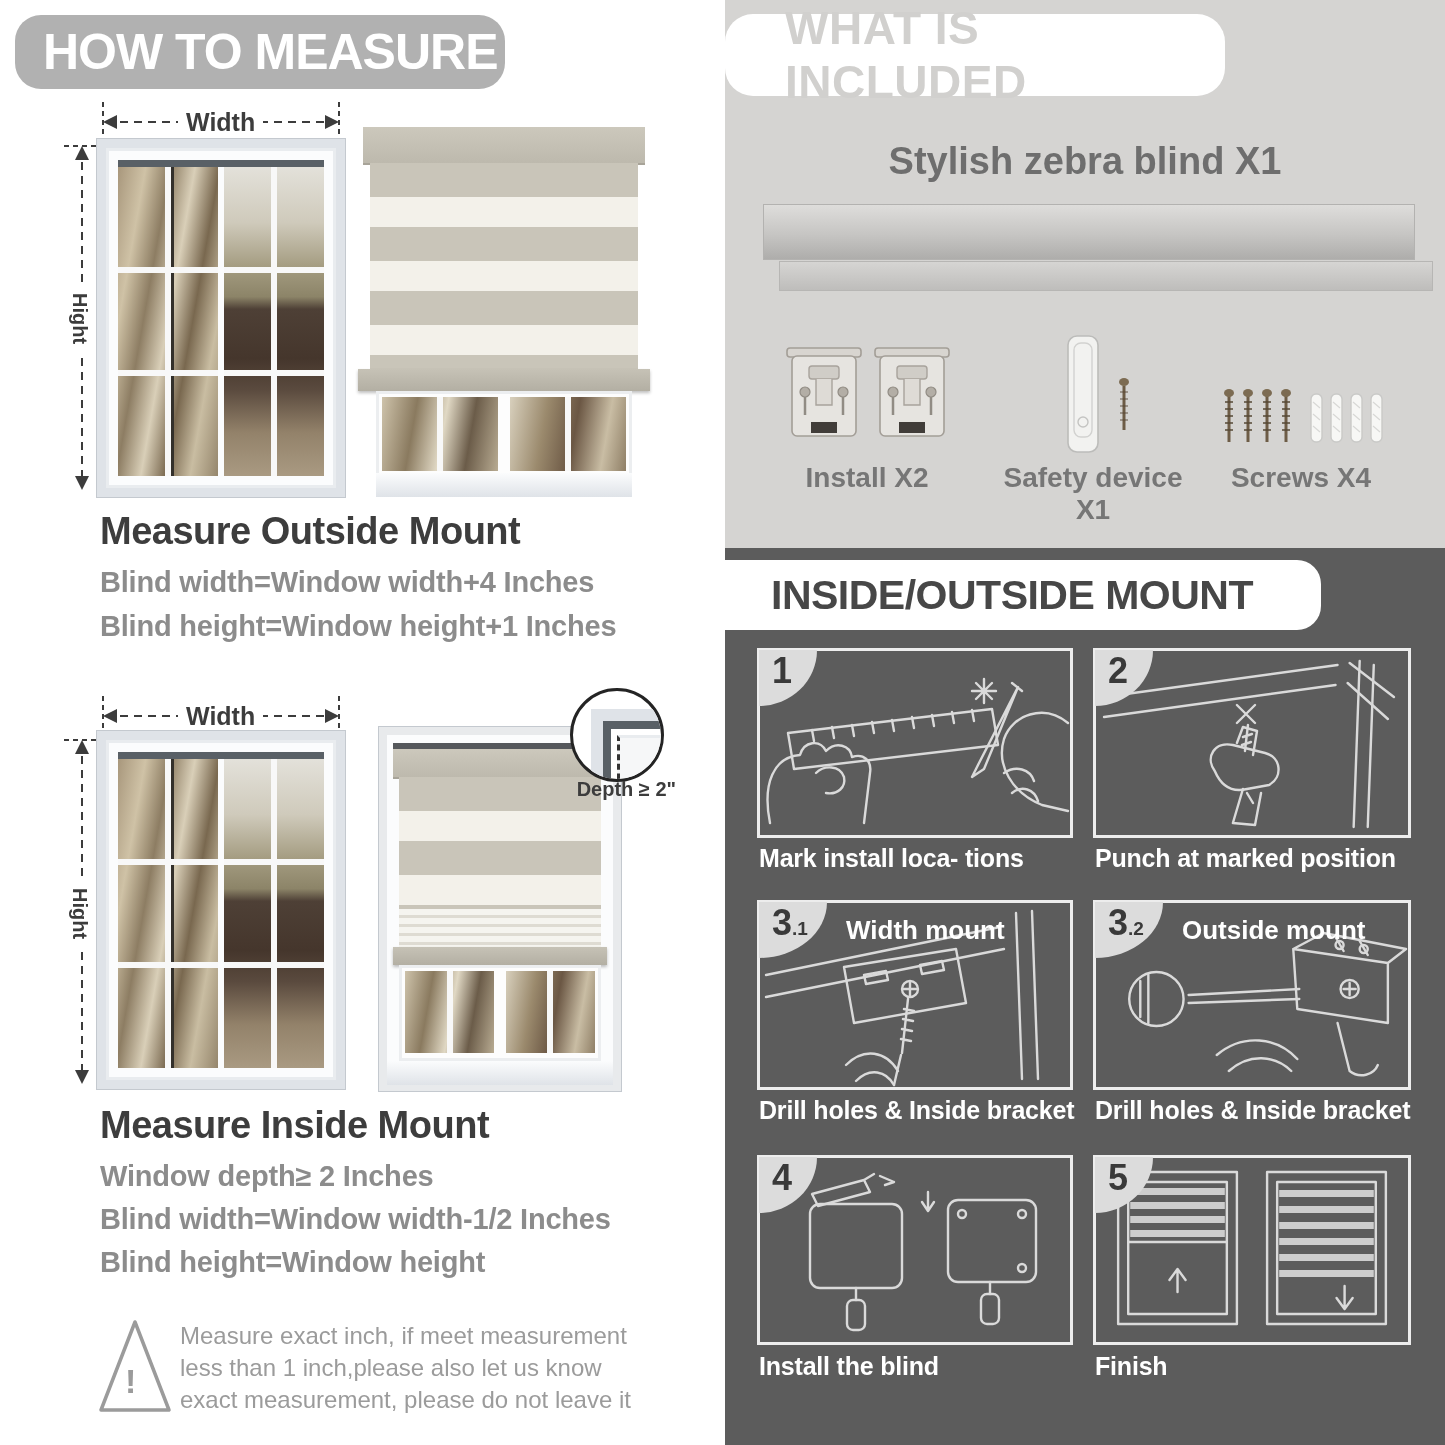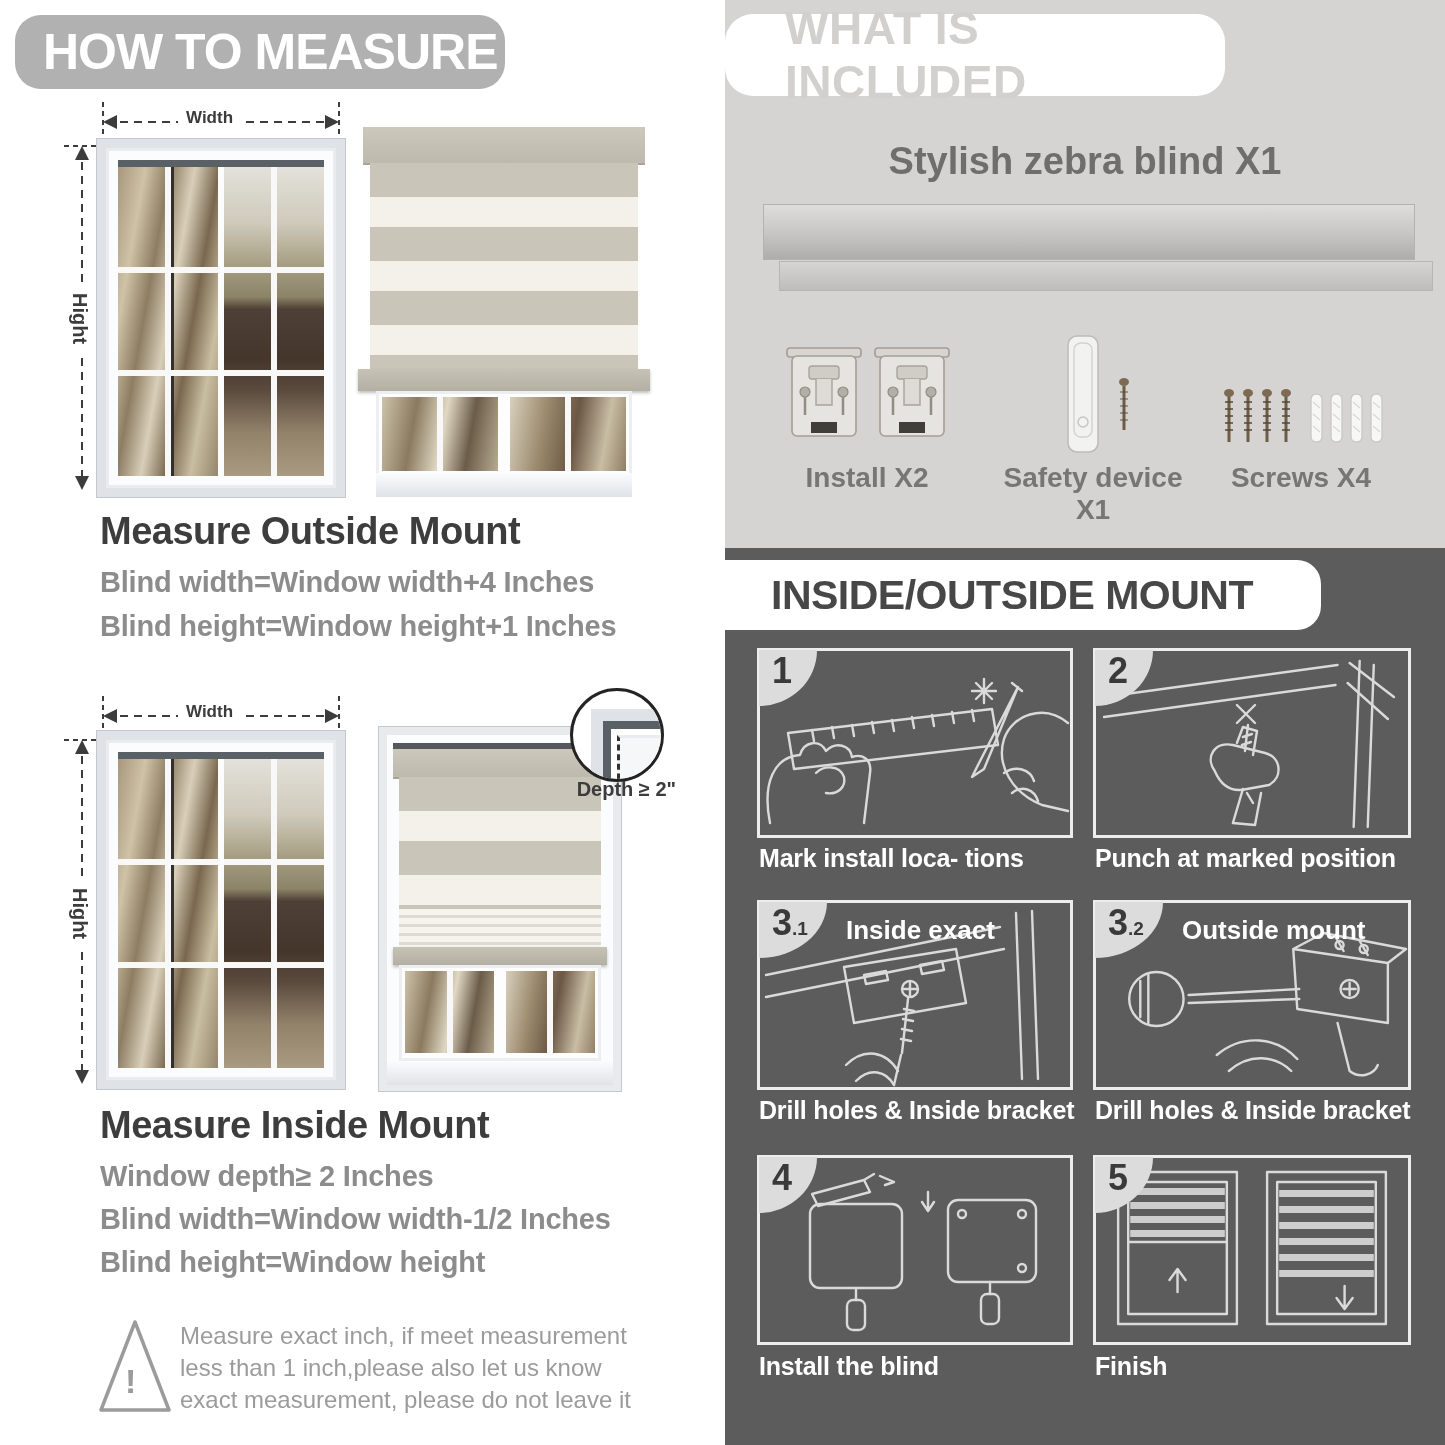--- a/index.html
+++ b/index.html
@@ -26,21 +26,21 @@
   .sash::after{content:"";position:absolute;inset:0;background:
      linear-gradient(to right,transparent calc(50% - 3px),#f8f8f8 calc(50% - 3px),#f8f8f8 calc(50% + 3px),transparent calc(50% + 3px)),
      linear-gradient(to bottom,transparent calc(33.3% - 3px),#f8f8f8 calc(33.3% - 3px),#f8f8f8 calc(33.3% + 3px),transparent calc(33.3% + 3px)),
      linear-gradient(to bottom,transparent calc(66.6% - 3px),#f8f8f8 calc(66.6% - 3px),#f8f8f8 calc(66.6% + 3px),transparent calc(66.6% + 3px));}
   .sash-l{left:21px;background:
      linear-gradient(to right,transparent 52%,#33302b 52%,#33302b 56%,transparent 56%),
      linear-gradient(100deg,#a8977c 0%,#cfc2a6 18%,#8d7d63 34%,#d9cfb8 50%,#79684f 66%,#c9bda2 82%,#95866c 100%);}
   .sash-r{right:21px;background:
      linear-gradient(to bottom,#e3e1da 0%,#cfcabb 18%,#a59d82 32%,#8c8468 42%,#4e4036 46%,#45362c 62%,#5a4a3e 72%,#93826a 86%,#a99a82 100%);}
 
-  .meas-label{position:absolute;color:#3c3c3c;font-weight:bold;font-size:17px;background:#fff;padding:0 8px;}
+  .meas-label{position:absolute;color:#3c3c3c;font-weight:bold;font-size:25px;background:#fff;padding:0 8px;}
   .meas-label.v{writing-mode:vertical-rl;padding:8px 0;font-size:20px;}
 
   
   .zb-valance{position:absolute;background:linear-gradient(#ccc8bc,#bdb9ad);border-bottom:2px solid #a8a499;}
   .zb-body{position:absolute;background:repeating-linear-gradient(to bottom,#c9c5b9 0 34px,#f3f1ea 34px 64px);}
   .zb-body-sheer{position:absolute;background:repeating-linear-gradient(to bottom,#f5f4ef 0 6px,#dedbd2 6px 9px);}
   .zb-rail{position:absolute;background:linear-gradient(#c6c2b6,#b3afa3);box-shadow:0 2px 3px rgba(0,0,0,.25);}
   .under-window{position:absolute;background:#fdfdfd;box-shadow:inset 0 0 0 3px #eceef0;}
   .under-glass{position:absolute;top:6px;bottom:26px;width:calc(50% - 12px);background:
      linear-gradient(100deg,#cec3ab 0%,#8a7a5f 28%,#e0d8c4 52%,#6b5c49 74%,#b8ab92 100%);}
@@ -313,21 +313,21 @@
         <path d="M256,10 L262,176 M272,8 L278,176"></path>
         <path d="M84,64 L196,46 L206,100 L94,120 Z"></path>
         <path d="M104,72 l22,-4 l2,9 l-22,4 Z M160,62 l22,-4 l2,9 l-22,4 Z"></path>
         <circle cx="150" cy="86" r="8"></circle>
         <path d="M144,86 h12 M150,80 v12"></path>
         <path d="M148,96 L142,150 M144,106 l10,2 M143,116 l10,2 M142,126 l10,2 M141,136 l10,2"></path>
         <path d="M141,152 L134,182"></path>
         <path d="M86,162 C104,144 126,148 138,168 M96,178 C110,164 126,168 134,182"></path>
       </svg>
       <div class="badge wide"><span>3</span><span class="sub">.1</span></div>
-      <div class="step-title">Inside exact</div>
+      <div class="step-title">Width mount</div>
     </div>
     <div class="step-caption" style="left:34px;top:548px;">Drill holes &amp;  Inside bracket</div>
 
     <div class="step-box" style="left:368px;top:352px;width:318px;">
       <svg class="step-art lineart" viewBox="0 0 310 184" preserveAspectRatio="none">
         <path d="M196,46 L290,60 L290,120 L200,106 Z M196,46 L226,30 L308,46 L290,60"></path>
         <circle cx="242" cy="42" r="4"></circle>
           <circle cx="266" cy="46" r="4"></circle>
         <path d="M238,34 l8,14 M262,38 l8,14"></path>
         <circle cx="252" cy="86" r="9"></circle>

